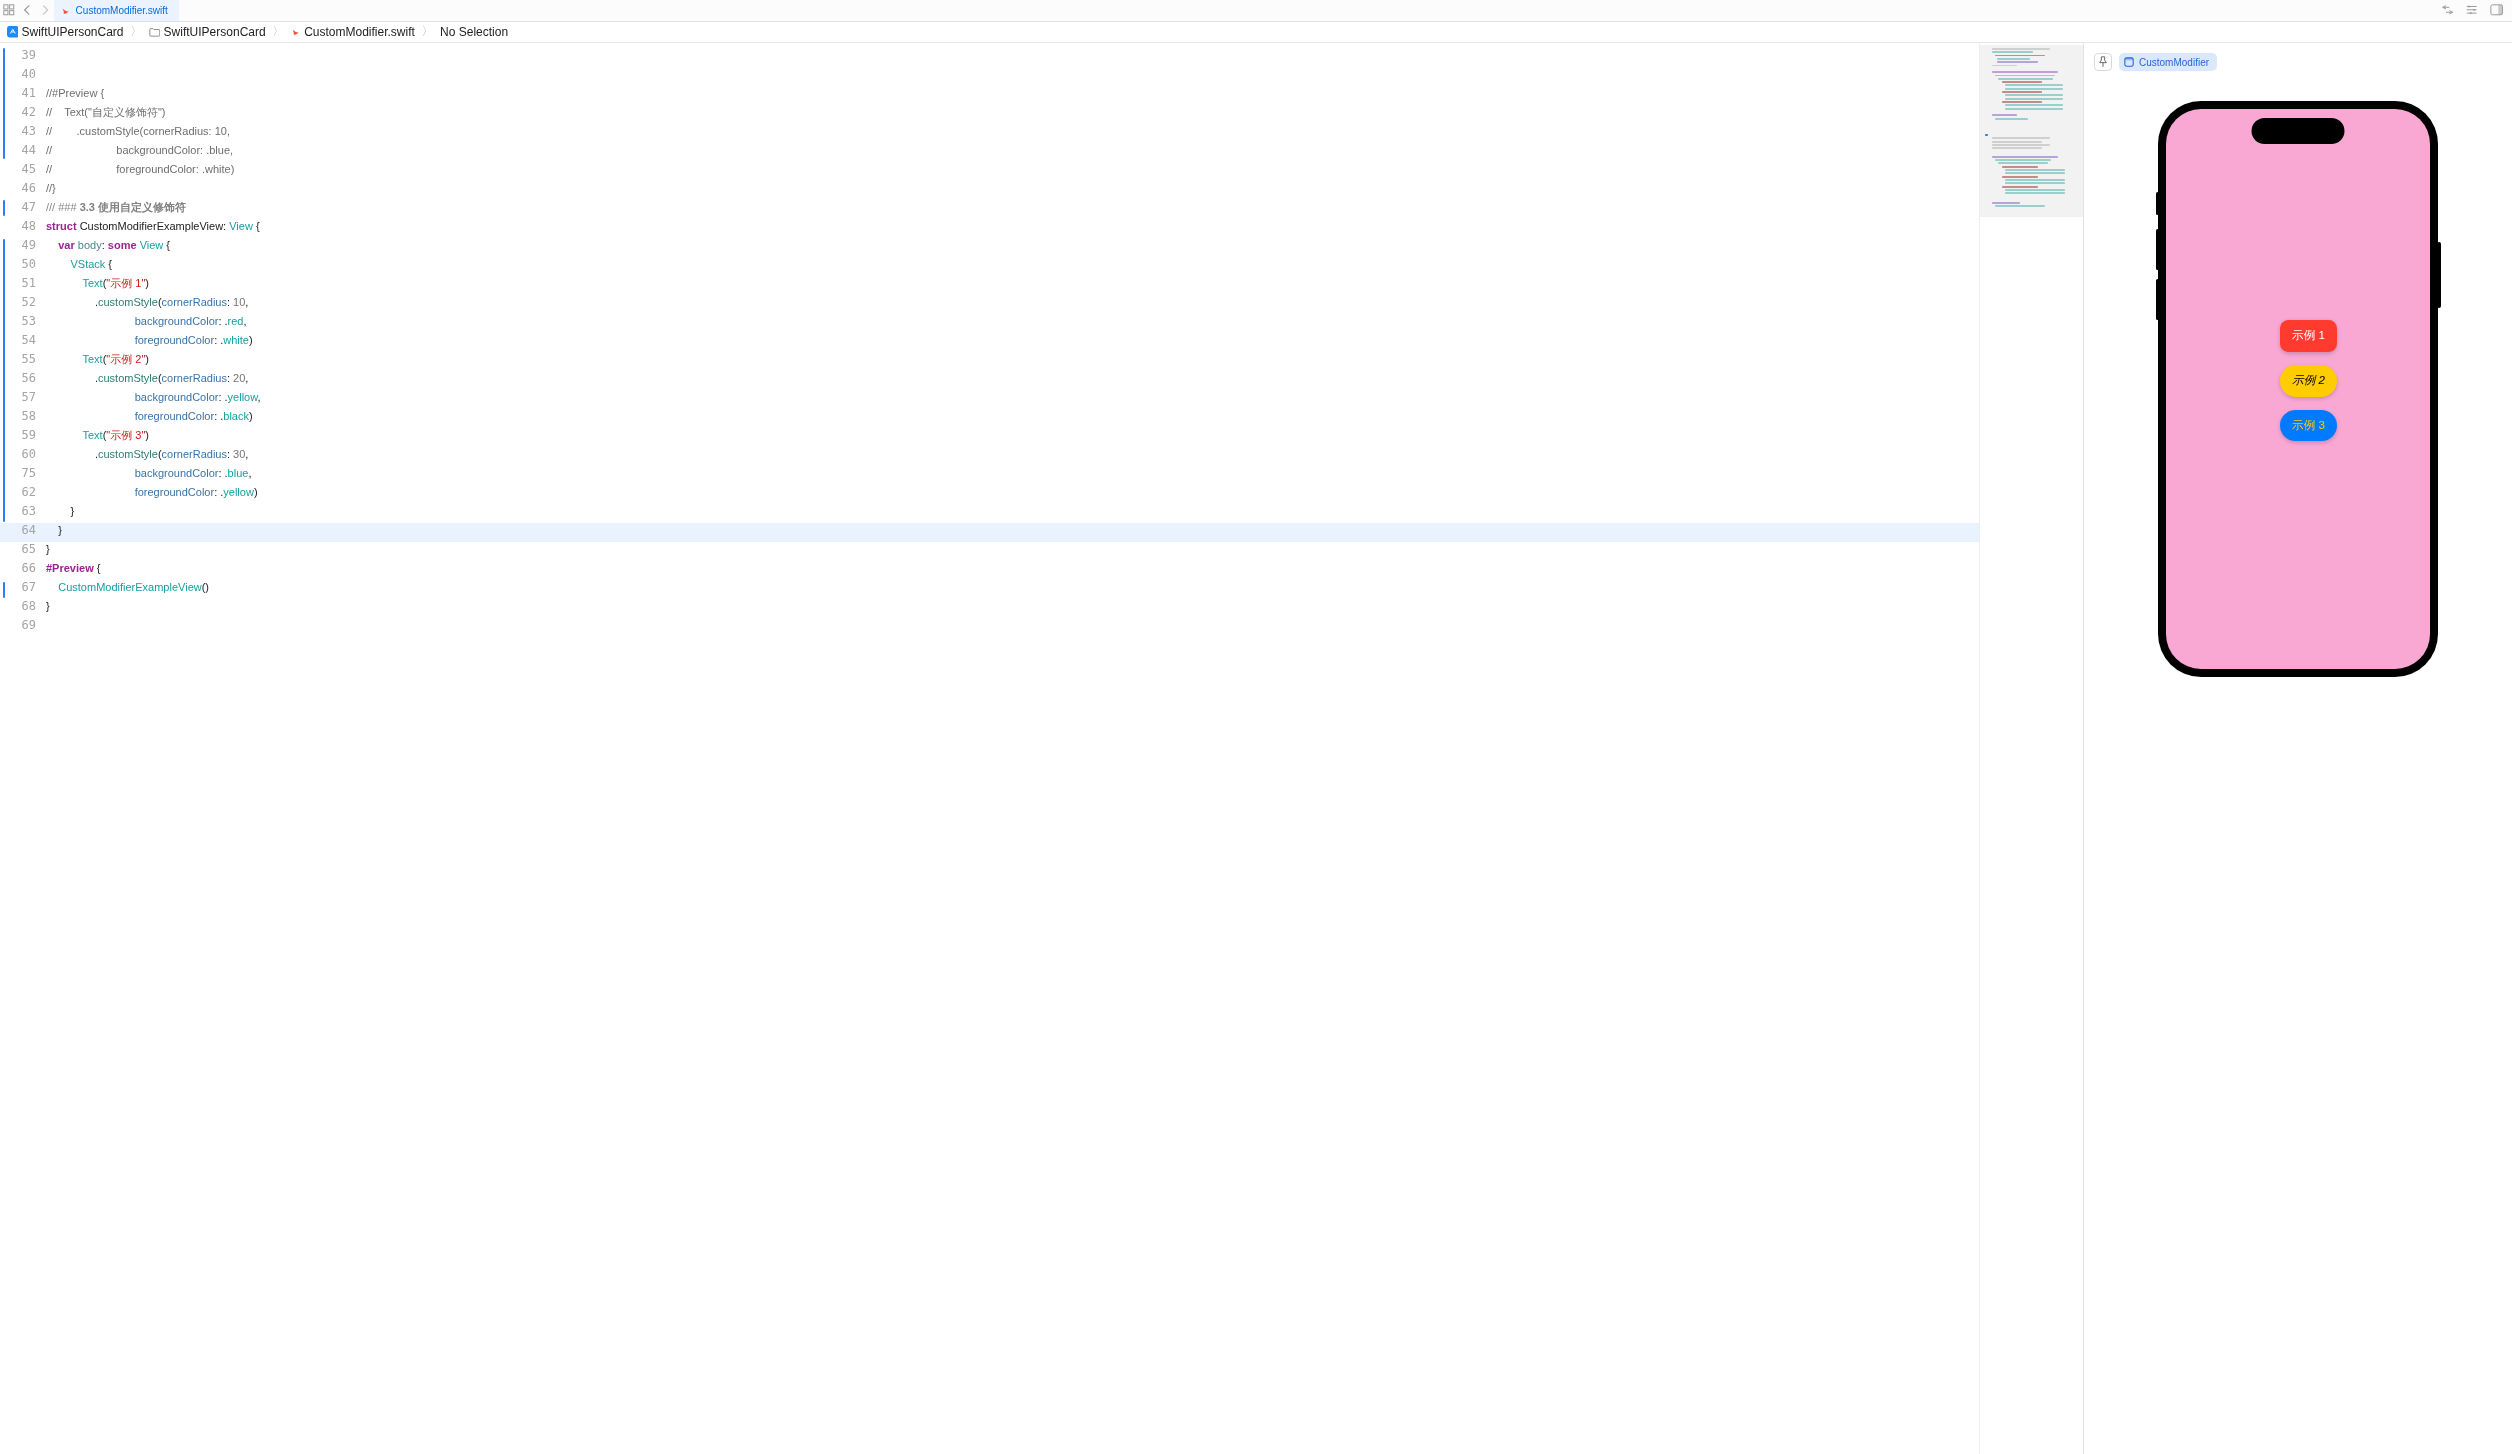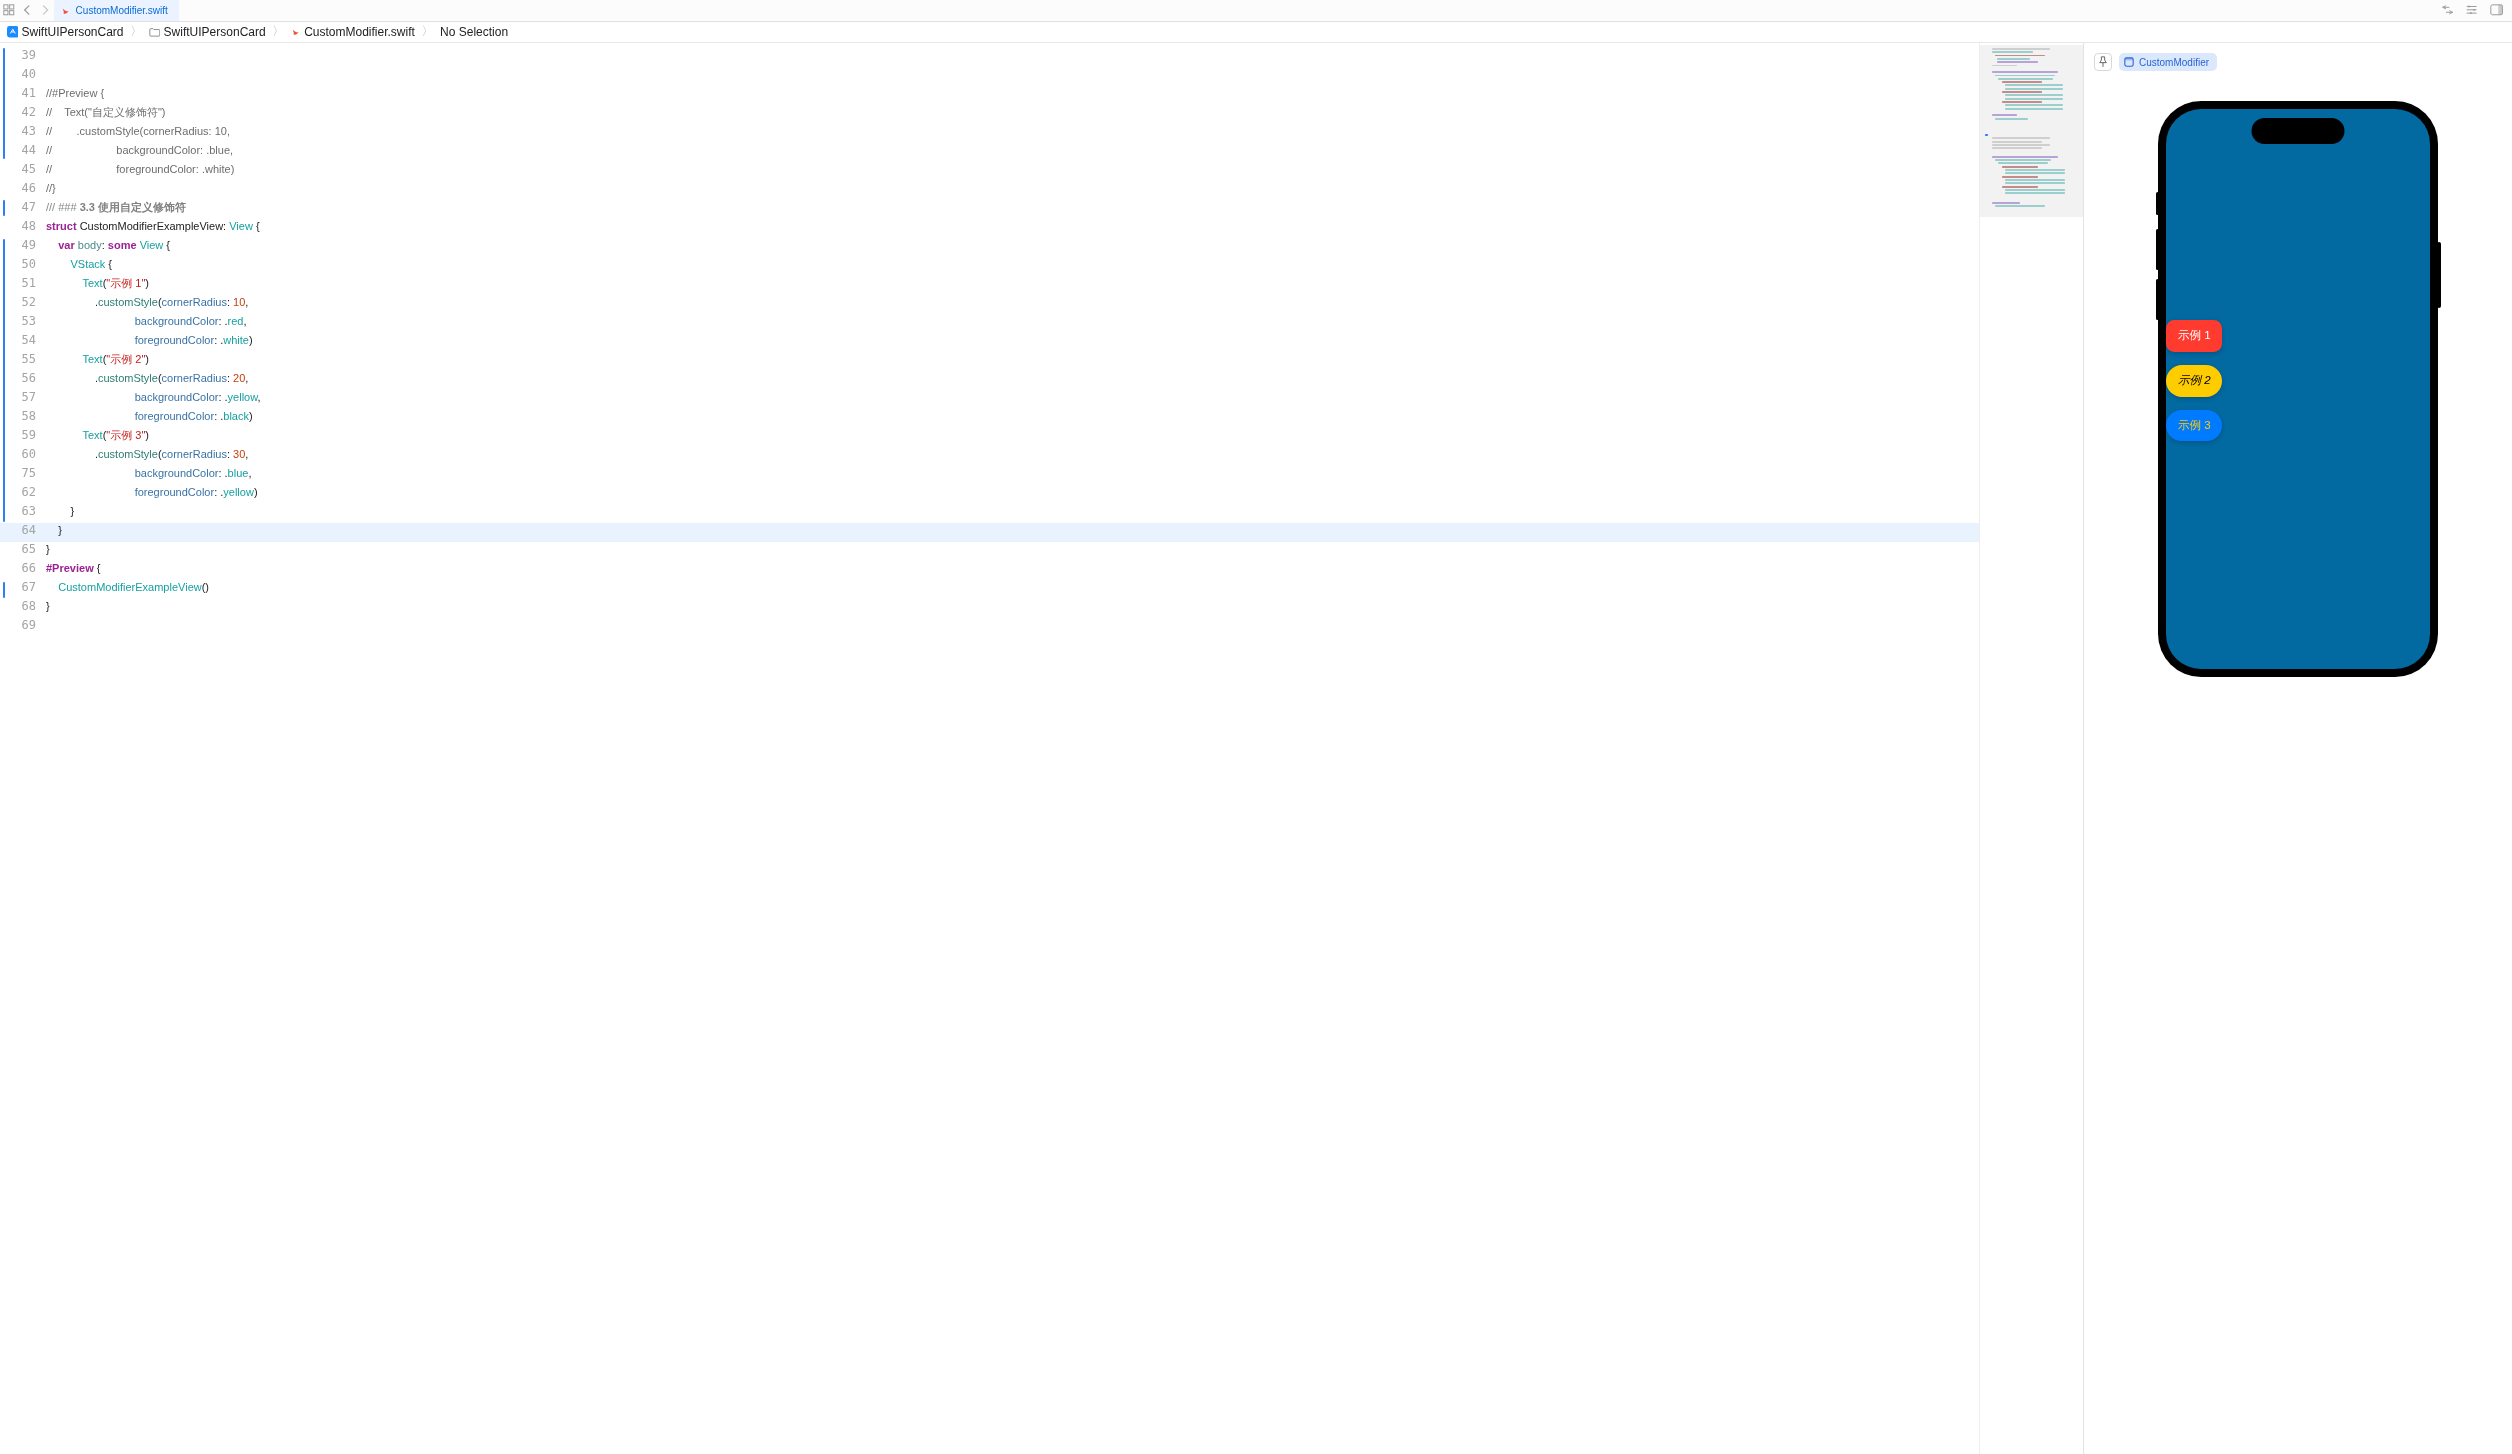--- a/index.html
+++ b/index.html
@@ -127,21 +127,21 @@
 
 
 .c-comment { color: #6d6d6d; font-style: normal; }
 .c-docbold { color: #808080; font-weight: 700; }
 .c-doc { color: #888888; }
 .c-kw { color: #9b2393; font-weight: 600; }
 .c-typec { color: #16a0a0; }
 .c-ident { color: #4c8b8b; }
 .c-func { color: #2e7d74; }
 .c-str { color: #c41a16; }
-.c-num { color: #c2410c; }
+.c-num { color: #737373; }
 .c-param { color: #3973a6; }
 
 
 .minimap {
   width: 104px;
   background: #fff;
   border-left: 0.8px solid #eee;
   position: relative;
   overflow: hidden;
 }
@@ -210,28 +210,29 @@
   background: #000;
   border-radius: 2.5px;
 }
 .phone .side-l1 { position:absolute; left:-2.5px; top:91px; width:3.3px; height:23px; background:#000; border-radius:2.5px; }
 .phone .side-l2 { position:absolute; left:-2.5px; top:128px; width:3.3px; height:41px; background:#000; border-radius:2.5px; }
 .phone .side-l3 { position:absolute; left:-2.5px; top:178px; width:3.3px; height:41px; background:#000; border-radius:2.5px; }
 .phone .side-r  { position:absolute; right:-2.5px; top:141px; width:3.3px; height:66px; background:#000; border-radius:2.5px; }
 .screen {
   width: 100%;
   height: 100%;
-  background: #0369a1;
+  background: #f9a8d4;
   border-radius: 35px;
   position: relative;
   overflow: hidden;
   display: flex;
   flex-direction: column;
-  align-items: flex-start;
+  align-items: center;
   justify-content: center;
+  padding-left: 21px;
 }
 .notch {
   position: absolute;
   top: 8.3px;
   left: 50%;
   transform: translateX(-50%);
   width: 93px;
   height: 26.5px;
   background: #000;
   border-radius: 15px;

